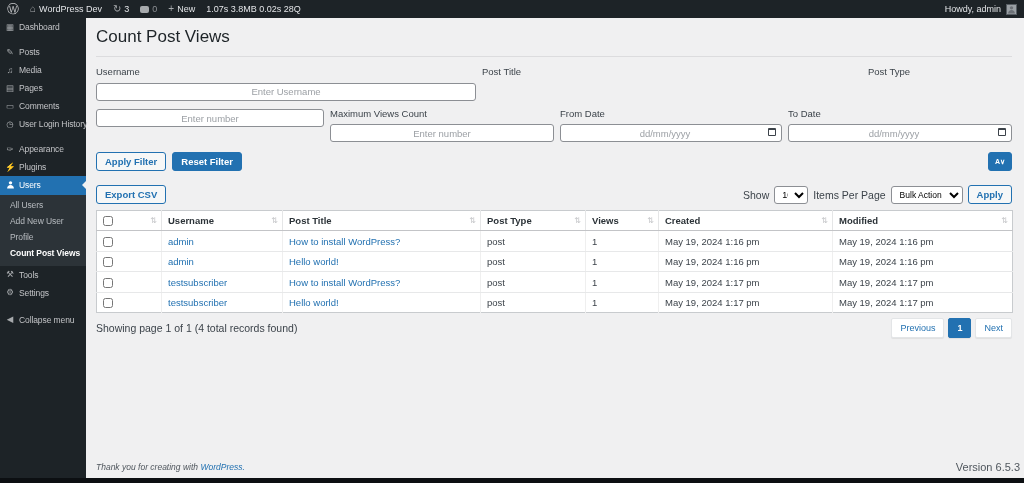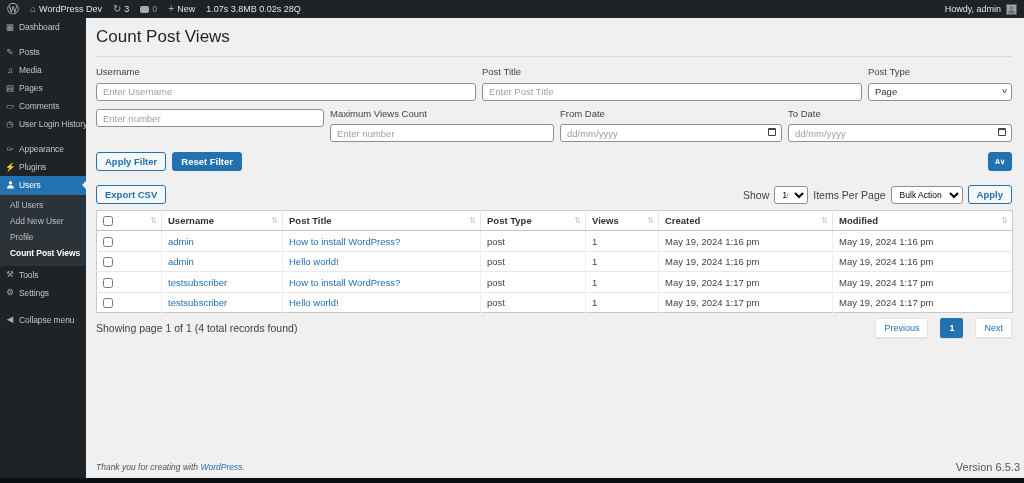--- a/index.html
+++ b/index.html
@@ -60,21 +60,21 @@
   .page-title { font-size:17px; font-weight:400; color:#1d2327; margin:2px 0 9px; }
   .title-divider { width:916px; border-bottom:1px solid #dcdcde; margin-bottom:9px; }
 
   .filter-row { display:flex; gap:6px; margin-bottom:7px; width:916px; }
   .field { display:flex; flex-direction:column; }
   .field > label { font-size:9.5px; color:#3c434a; margin-bottom:4px; }
   .inp-wrap { position:relative; }
   .inp-wrap input, .field select {
     width:100%; height:18px; border:1px solid #8c8f94; border-radius:3px;
     background:#fff; font-size:9.5px; padding:0 6px; color:#2c3338;
-    font-family:inherit; outline:none;
+    font-family:inherit; outline:none;text-align:center;
   }
   input::placeholder { color:#9ca0a5; opacity:1; }
   .w-username { width:380px; } .w-posttitle { width:380px; } .w-posttype { width:144px; }
   .w-min { width:228px; } .w-max { width:224px; } .w-from { width:222px; } .w-to { width:224px; }
   .date-input { padding-right:18px !important; }
   .cal-icon {
     position:absolute; right:6px; top:5px; width:8px; height:8px;
     border:1px solid #3c434a; border-top-width:2px; border-radius:1px;
   }
   .select-wrap { position:relative; display:inline-block; }
@@ -116,21 +116,21 @@
   .views-table tr:last-child td { border-bottom:none; }
   .sort-glyph { color:#c3c4c7; font-size:8px; position:absolute; right:4px; top:5px; font-weight:normal; }
   .cell-link { color:#2271b1; text-decoration:none; cursor:pointer; }
   .col-cb { width:65px; } .col-user { width:121px; } .col-title { width:198px; }
   .col-type { width:105px; } .col-views { width:73px; } .col-created { width:174px; } .col-mod { width:180px; }
   input[type=checkbox] { width:10px; height:10px; margin:0; vertical-align:middle; }
 
   
   .pagination-row { display:flex; align-items:center; width:916px; margin-top:5px; }
   .page-summary { font-size:10.5px; color:#3c434a; }
-  .pager { margin-left:auto; display:flex; gap:12px; align-items:center; }
+  .pager { margin-left:auto; display:flex; gap:4px; align-items:center; }
   .page-btn {
     background:#fff; color:#2271b1; font-size:9px; padding:4px 8px;
     border:1px solid #e3e5e7; border-radius:2px; cursor:pointer;
     box-shadow:0 1px 1px rgba(0,0,0,0.07);
   }
   .page-btn.current { background:#2271b1; color:#fff; border-color:#2271b1; font-weight:bold; }
 
   
   .footer {
     position:absolute; left:96px; right:4px; bottom:10px;
@@ -245,32 +245,23 @@
 
   <div class="filter-row">
     <div class="field w-username">
       <label>Username</label>
       <div class="inp-wrap">
         <input type="text" placeholder="Enter Username" style="">
       </div>
     </div>
     <div class="field w-posttitle">
       <label>Post Title</label>
-      <div class="inp-wrap">
-        <input type="text" placeholder="Enter Post Title" style="">
-      </div>
     </div>
     <div class="field w-posttype">
       <label>Post Type</label>
-      <div class="select-wrap">
-        <select style="width:144px;">
-          <option>Page</option>
-        </select>
-        <span class="select-arrow">∨</span>
-      </div>
     </div>
   </div>
 
   <div class="filter-row">
     <div class="field w-min">
       <div class="inp-wrap">
         <input type="text" placeholder="Enter number" style="">
       </div>
     </div>
     <div class="field w-max">

